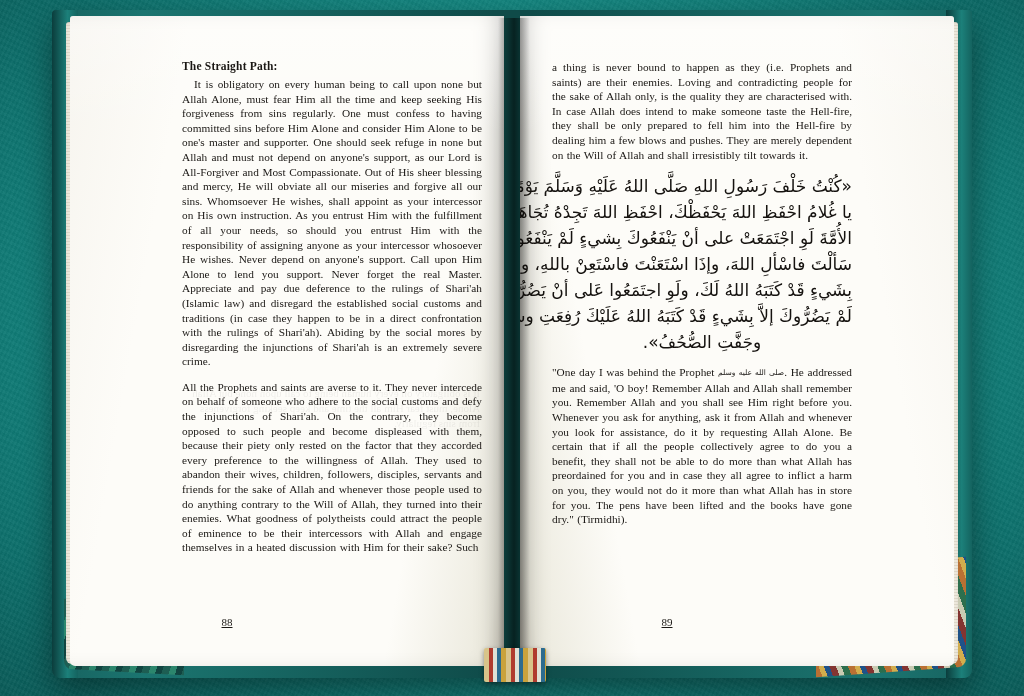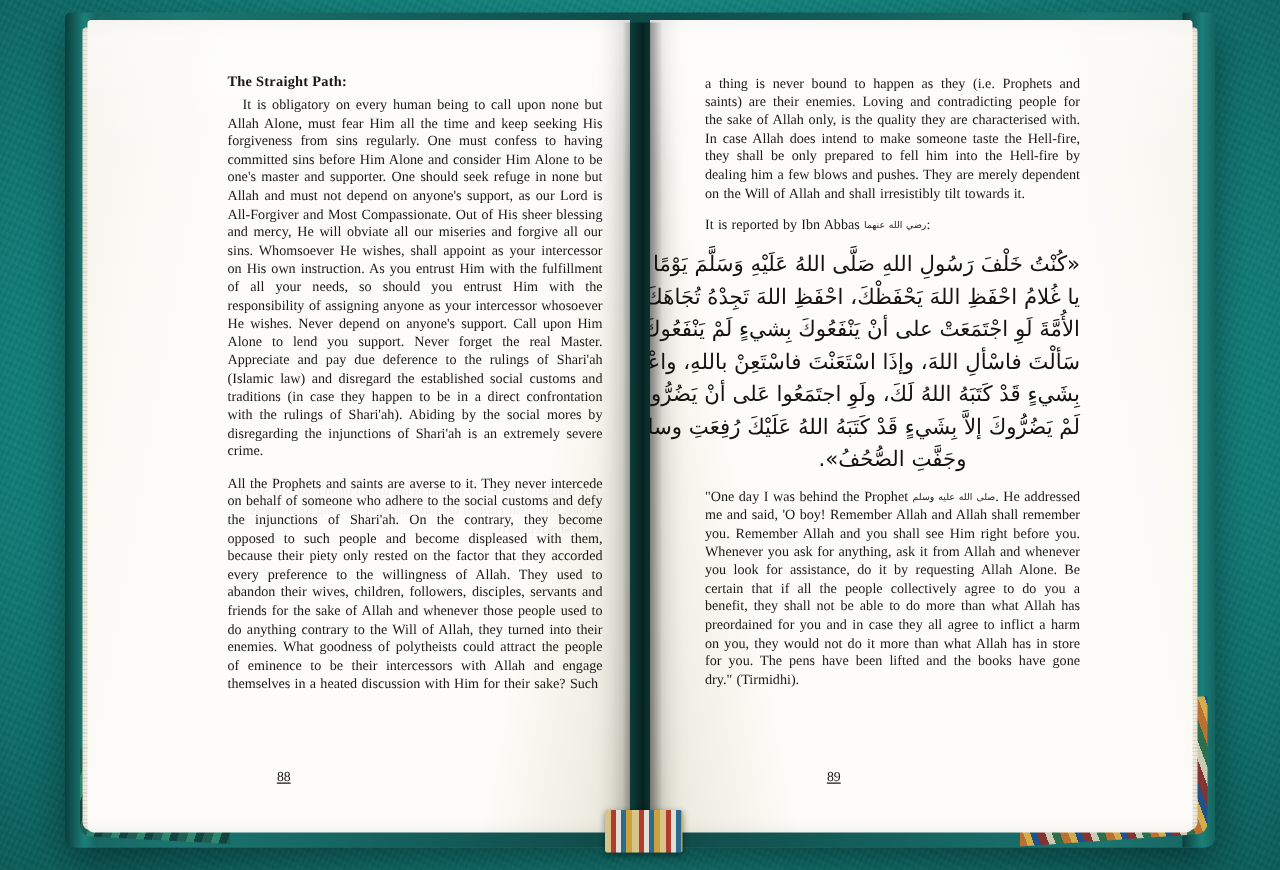--- a/index.html
+++ b/index.html
@@ -183,21 +183,21 @@
   .text-col {
     position: absolute;
     top: 44px;
     color: #1a1714;
   }
   .page.left .text-col {
     left: 112px;
     width: 300px;
   }
   .page.right .text-col {
-    left: 44px;
+    left: 32px;
     width: 300px;
   }
 
   .heading {
     font-weight: bold;
     font-size: 11.5px;
     margin-bottom: 5px;
     letter-spacing: 0.2px;
   }
 
@@ -288,21 +288,20 @@
 
       <div class="folio">88</div>
     </div>
 
     <div class="page right">
       <div class="page-sheen"></div>
 
       <div class="text-col">
         <p class="para noindent">a thing is never bound to happen as they (i.e. Prophets and saints) are their enemies. Loving and contradicting people for the sake of Allah only, is the quality they are characterised with. In  case Allah  does  intend to make someone taste the Hell-fire, they  shall  be  only prepared to fell him into  the Hell-fire by dealing him a few blows and pushes. They are merely dependent on the Will of Allah and shall irresistibly tilt towards it.</p>
 
-        <p class="para noindent"><span>It is reported by Ibn Abbas </span><span class="honorific">رضي الله عنهما</span><span>:</span></p>
 
         <div class="arabic-block">
           <div class="arabic-line">«كُنْتُ خَلْفَ رَسُولِ اللهِ صَلَّى اللهُ عَلَيْهِ وَسَلَّمَ يَوْمًا فقَالَ</div>
           <div class="arabic-line">يا غُلامُ احْفَظِ اللهَ يَحْفَظْكَ، احْفَظِ اللهَ تَجِدْهُ تُجَاهَكَ وإذَا</div>
           <div class="arabic-line">الأُمَّةَ لَوِ اجْتَمَعَتْ على أنْ يَنْفَعُوكَ بِشيءٍ لَمْ يَنْفَعُوكَ إلاَّ</div>
           <div class="arabic-line">سَألْتَ فاسْألِ اللهَ، وإذَا اسْتَعَنْتَ فاسْتَعِنْ باللهِ، واعْلَمْ أنَّ</div>
           <div class="arabic-line">بِشَيءٍ قَدْ كَتَبَهُ اللهُ لَكَ، ولَوِ اجتَمَعُوا عَلى أنْ يَضُرُّوكَ بِشَيءٍ</div>
           <div class="arabic-line">لَمْ يَضُرُّوكَ إلاَّ بِشَيءٍ قَدْ كَتَبَهُ اللهُ عَلَيْكَ رُفِعَتِ وسلمْلامُ</div>
           <div class="arabic-line">وجَفَّتِ الصُّحُفُ».</div>
         </div>

